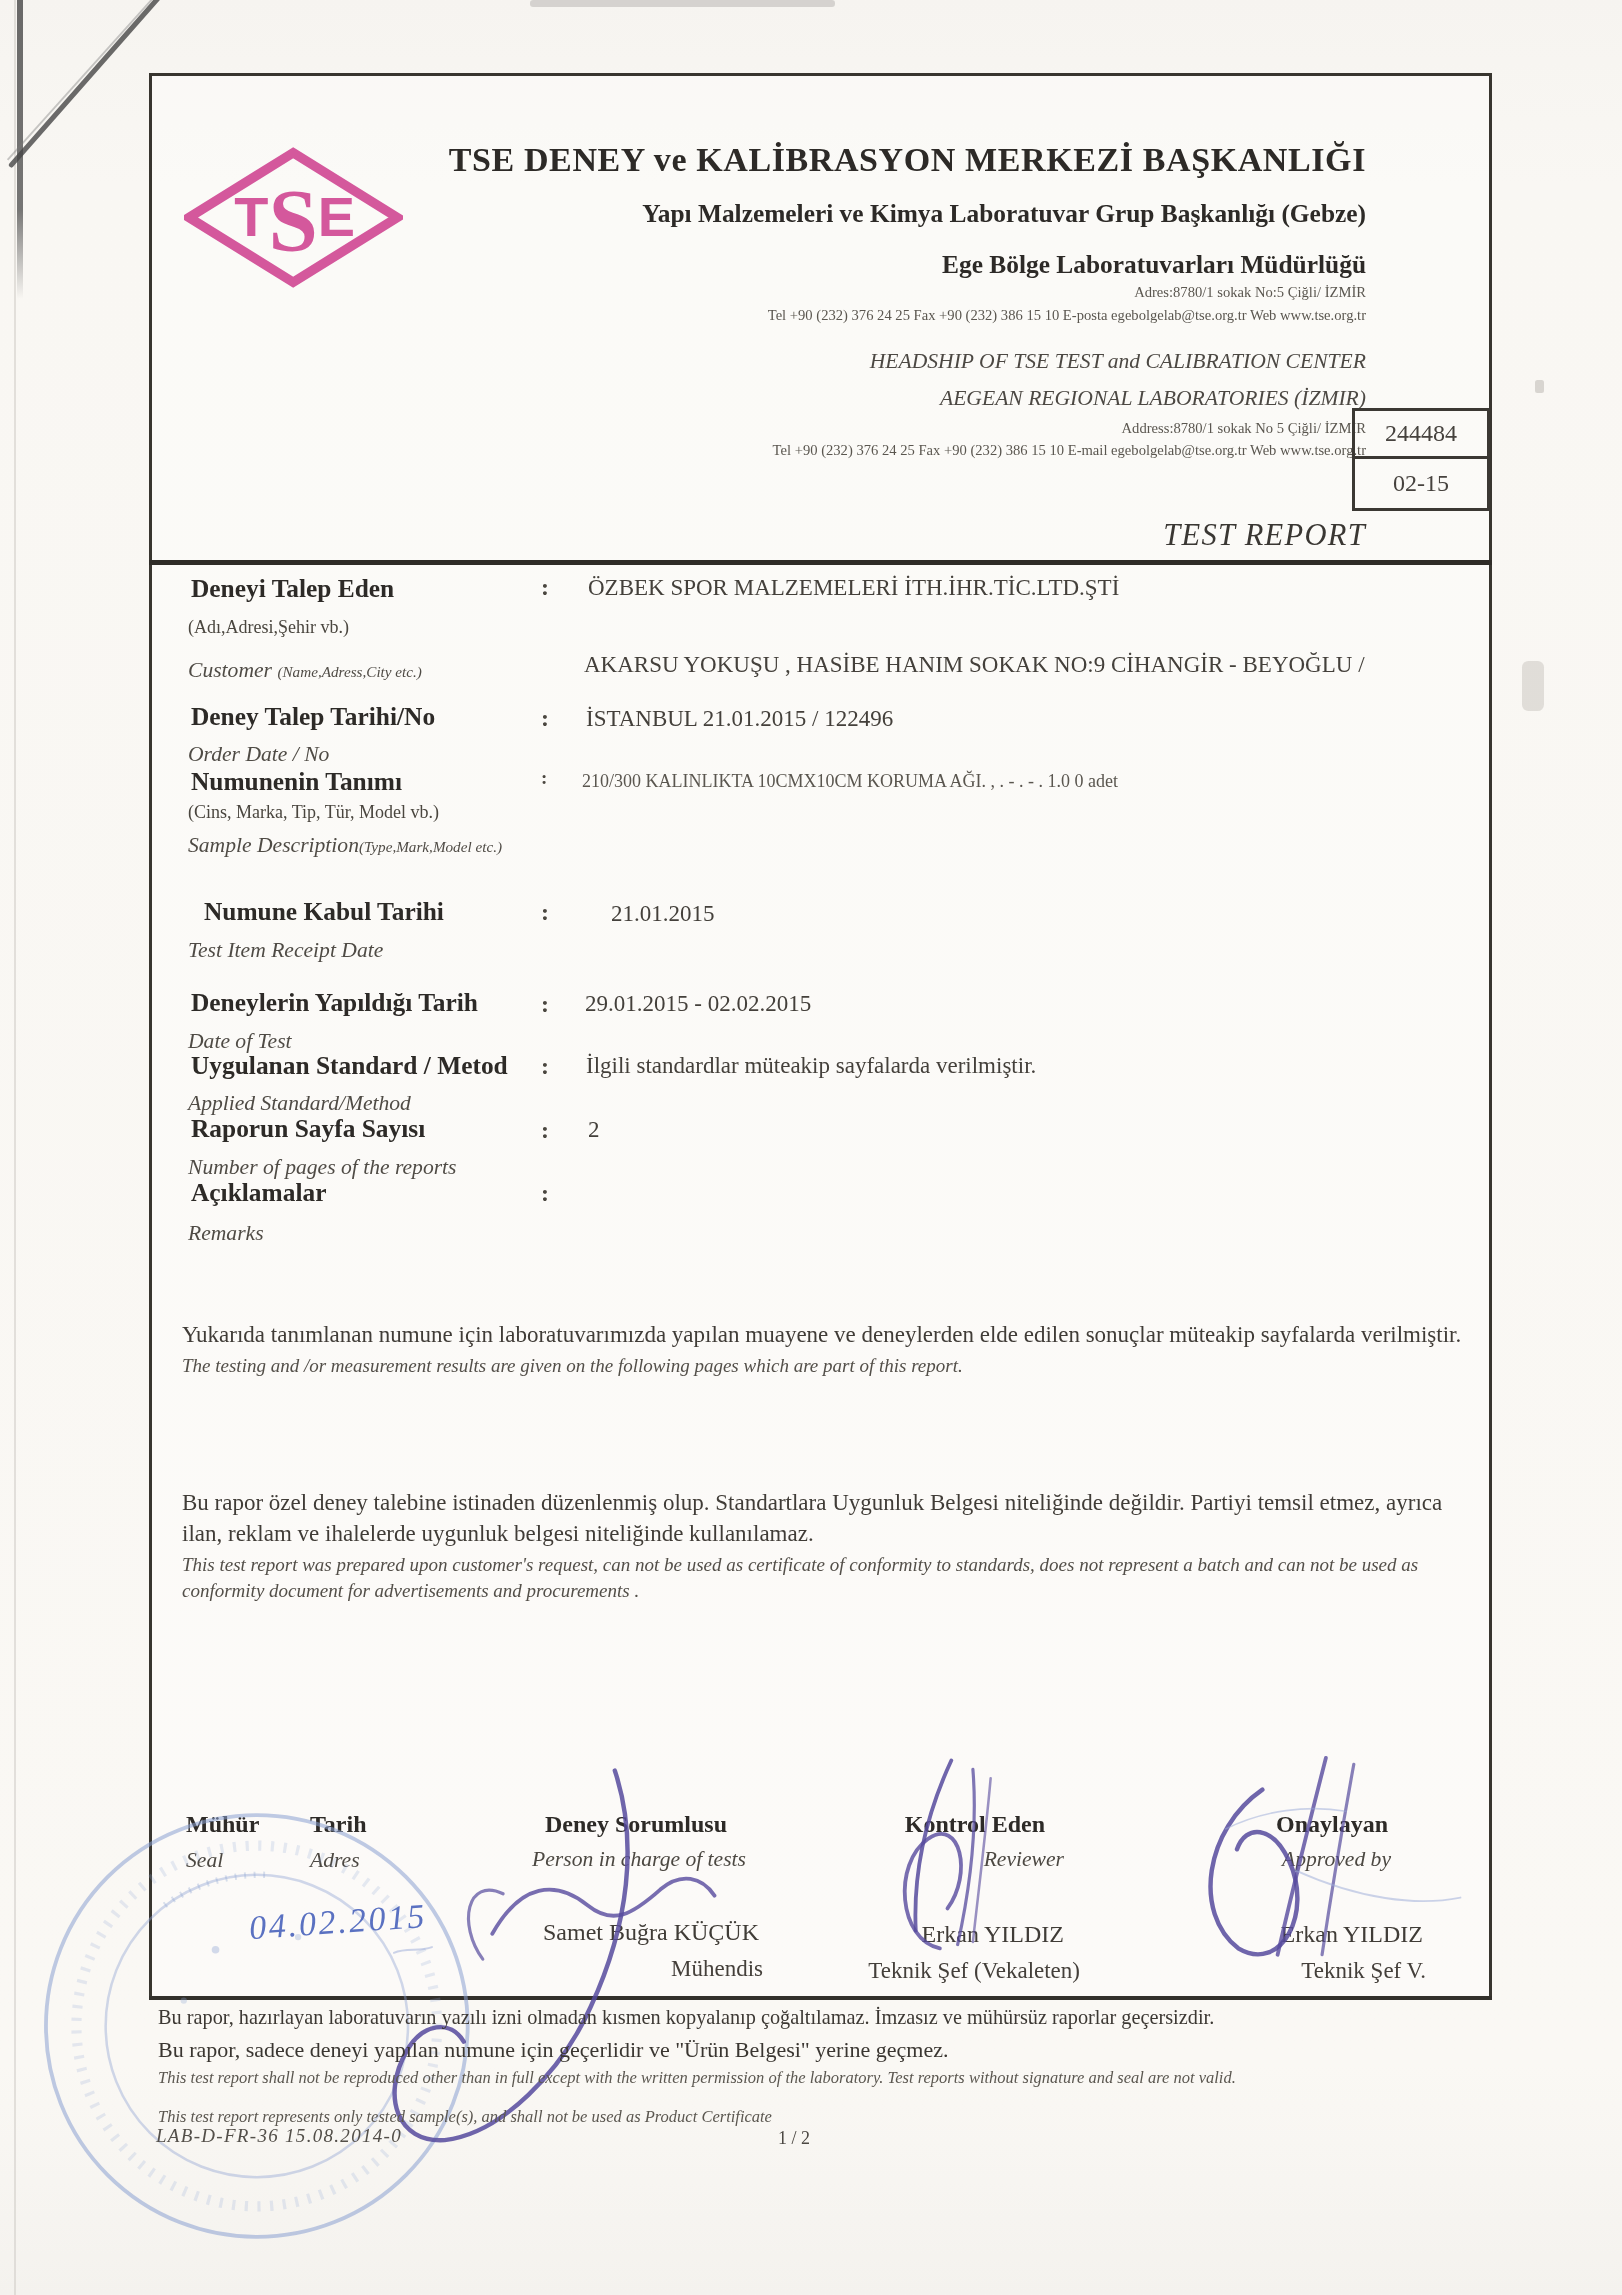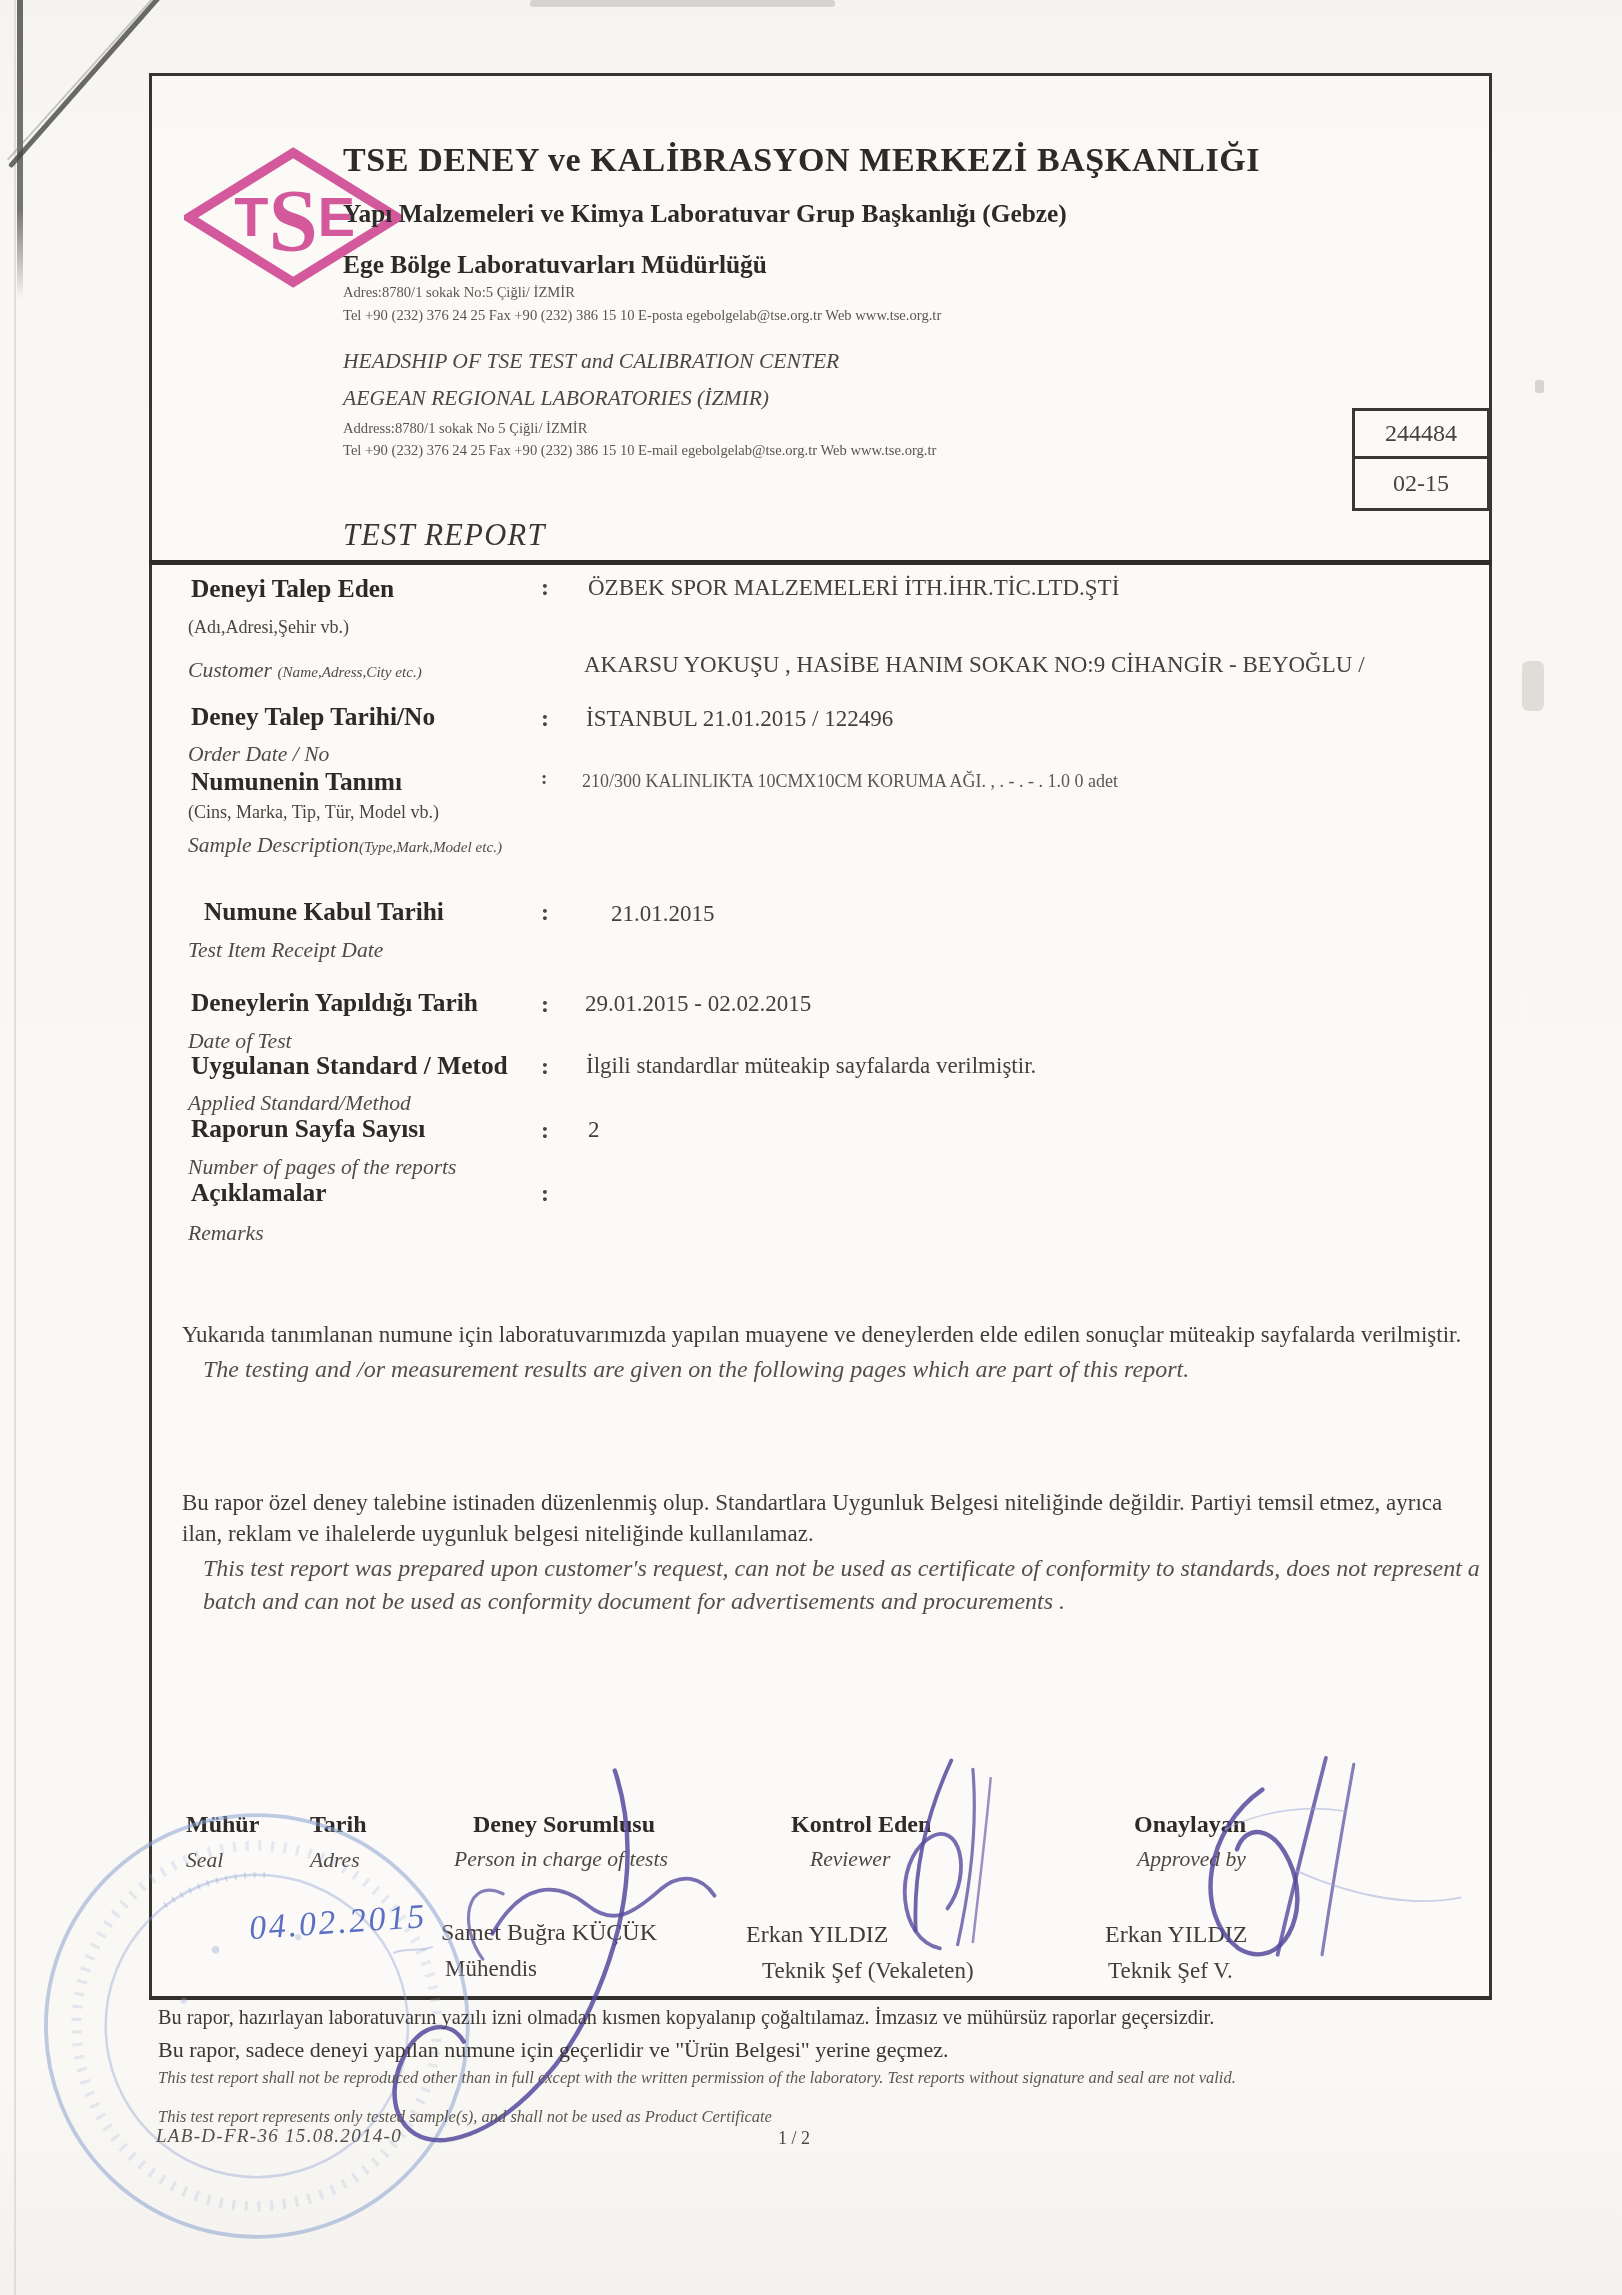--- a/index.html
+++ b/index.html
@@ -3,21 +3,21 @@
 <meta charset="utf-8">
 <style>
   * { margin:0; padding:0; box-sizing:border-box; }
   html,body { background:#e9e7e2; }
   .page {
     position:relative; width:1622px; height:2295px;
     background:linear-gradient(180deg,#f6f4f0 0%, #f9f7f3 8%, #faf8f4 90%, #f4f2ee 100%);
     font-family:"Liberation Serif", serif; color:#3a3733; overflow:hidden;
   }
   .abs { position:absolute; }
-  .ctr { text-align:left; }
+  .ctr { text-align:right; }
   .b { font-weight:bold; }
   .i { font-style:italic; }
   .ink { color:#2d2a27; }
 
   
   .frame { position:absolute; left:149px; top:73px; width:1343px; height:1926px;
            border:3.2px solid #38352f; background:rgba(255,255,255,0.35); }
   .header-divider { position:absolute; left:149px; top:560px; width:1343px; height:5.1px; background:#2f2c27; }
   .sig-divider { position:absolute; left:149px; top:1996px; width:1343px; height:4.4px; background:#33302b; }
 
@@ -40,21 +40,21 @@
   .flabel { font-size:25.4px; font-weight:bold; color:#2d2a27; white-space:nowrap; }
   .fsub { font-size:18px; color:#4a463f; white-space:nowrap; }
   .fsubi { font-size:21.6px; font-style:italic; color:#4f4b45; white-space:nowrap; }
   .fsubi .small { font-size:15.2px; }
   .fval { font-size:23px; color:#44403b; white-space:nowrap; }
   .colon { font-size:24px; font-weight:bold; color:#4a463f; }
 
   
   .para { width:1299px; }
   .para .tr { font-size:23px; line-height:1.33; color:#403c37; }
-  .para .en { font-size:24px; line-height:1.4; font-style:italic; color:#534f49; margin-top:2.5px;margin-left:21px; }
+  .para .en { font-size:19px; line-height:1.4; font-style:italic; color:#534f49; margin-top:2.5px; }
 
   
   .sigl { font-size:24px; font-weight:bold; color:#2d2a27; white-space:nowrap; }
   .sigen { font-size:21.6px; font-style:italic; color:#4c4842; white-space:nowrap; }
   .signame { font-size:24px; color:#403c37; white-space:nowrap; }
   .sigtitle { font-size:23px; color:#443f3a; white-space:nowrap; }
 
   
   .footer { left:158px; top:2006px; width:1334px; }
   .f1 { font-size:20.3px; color:#3c3833; margin-bottom:7.6px; white-space:nowrap; }

